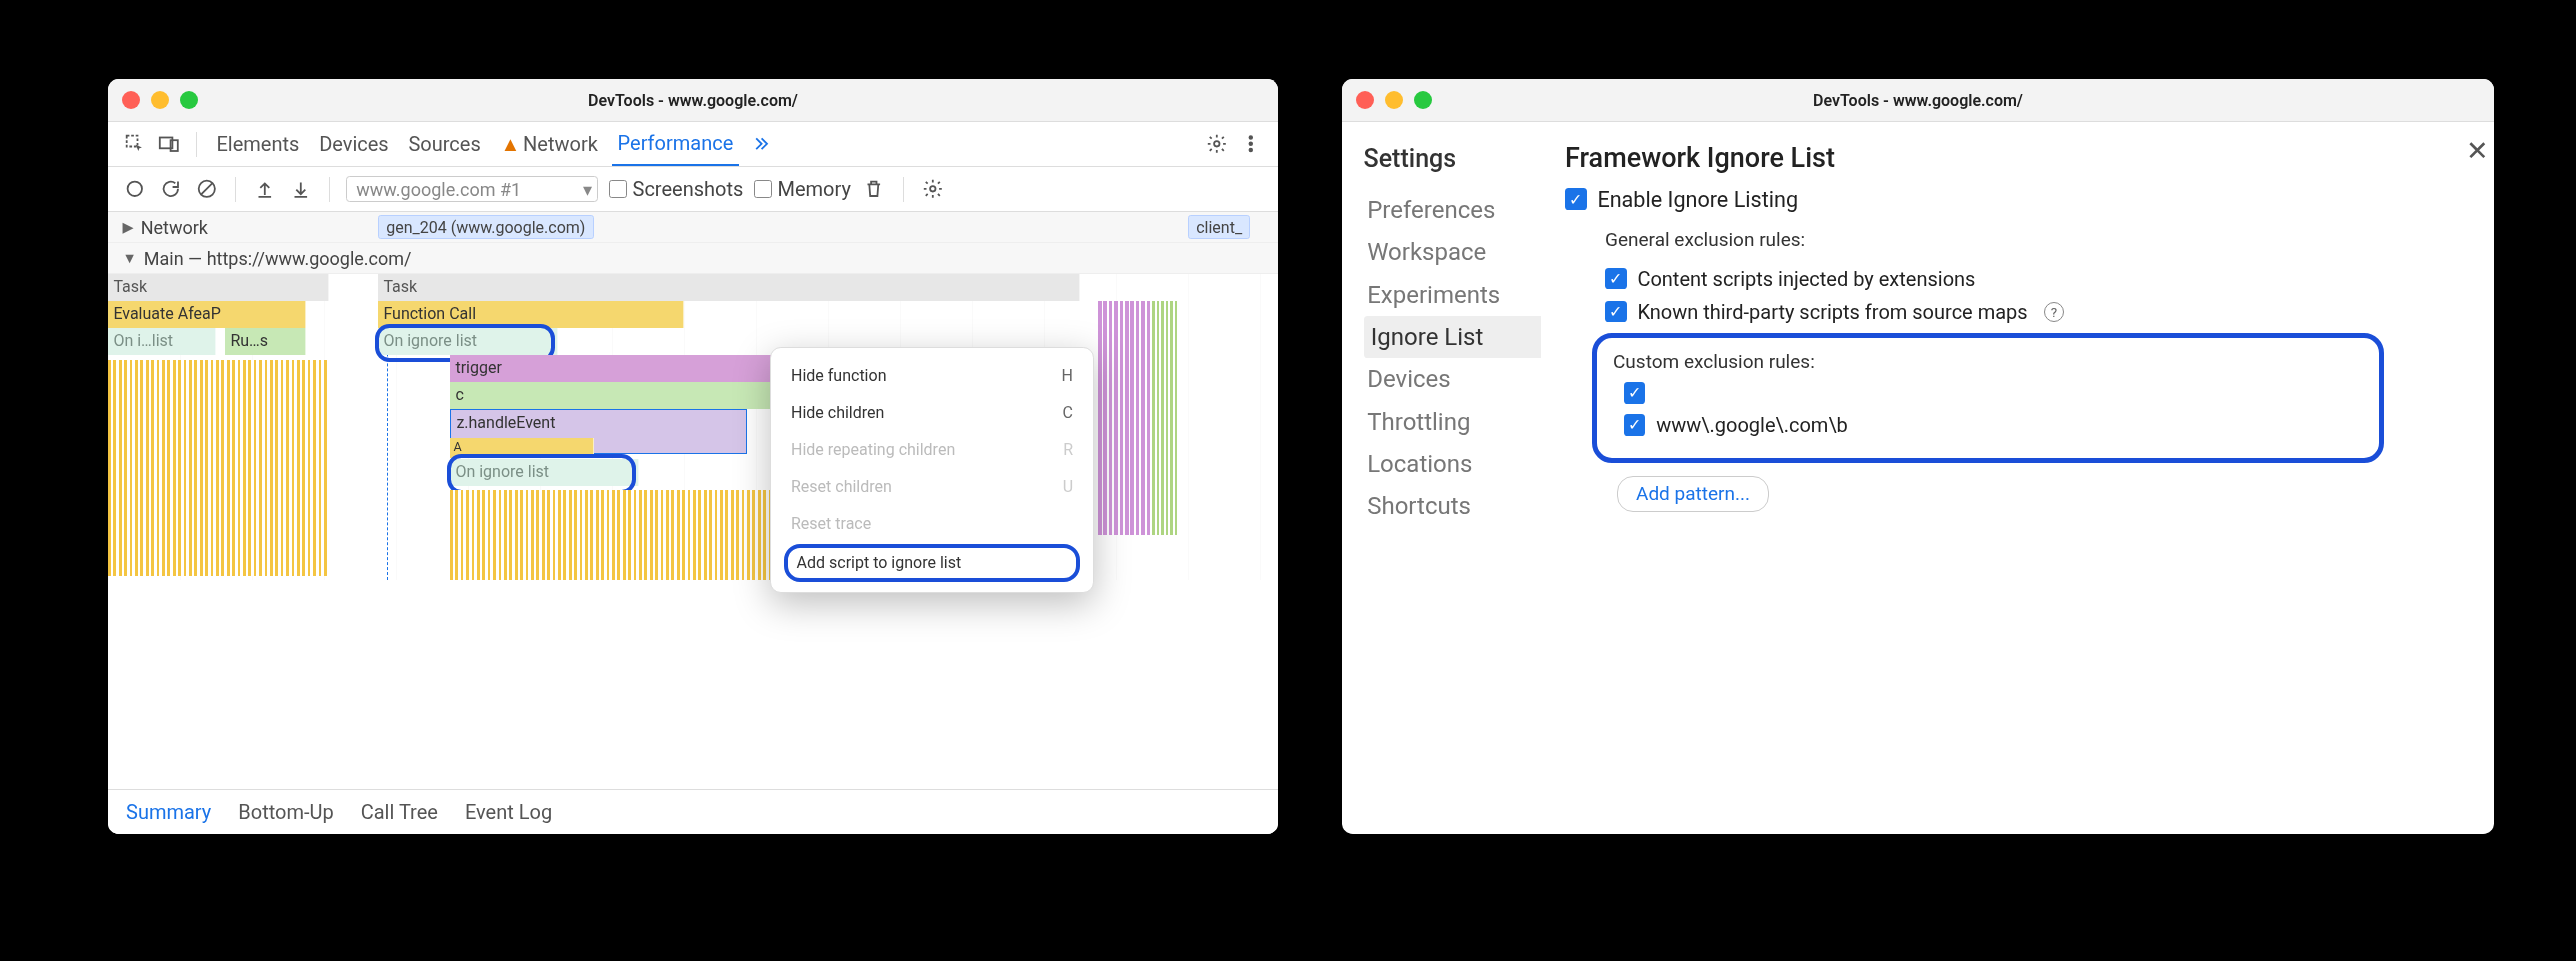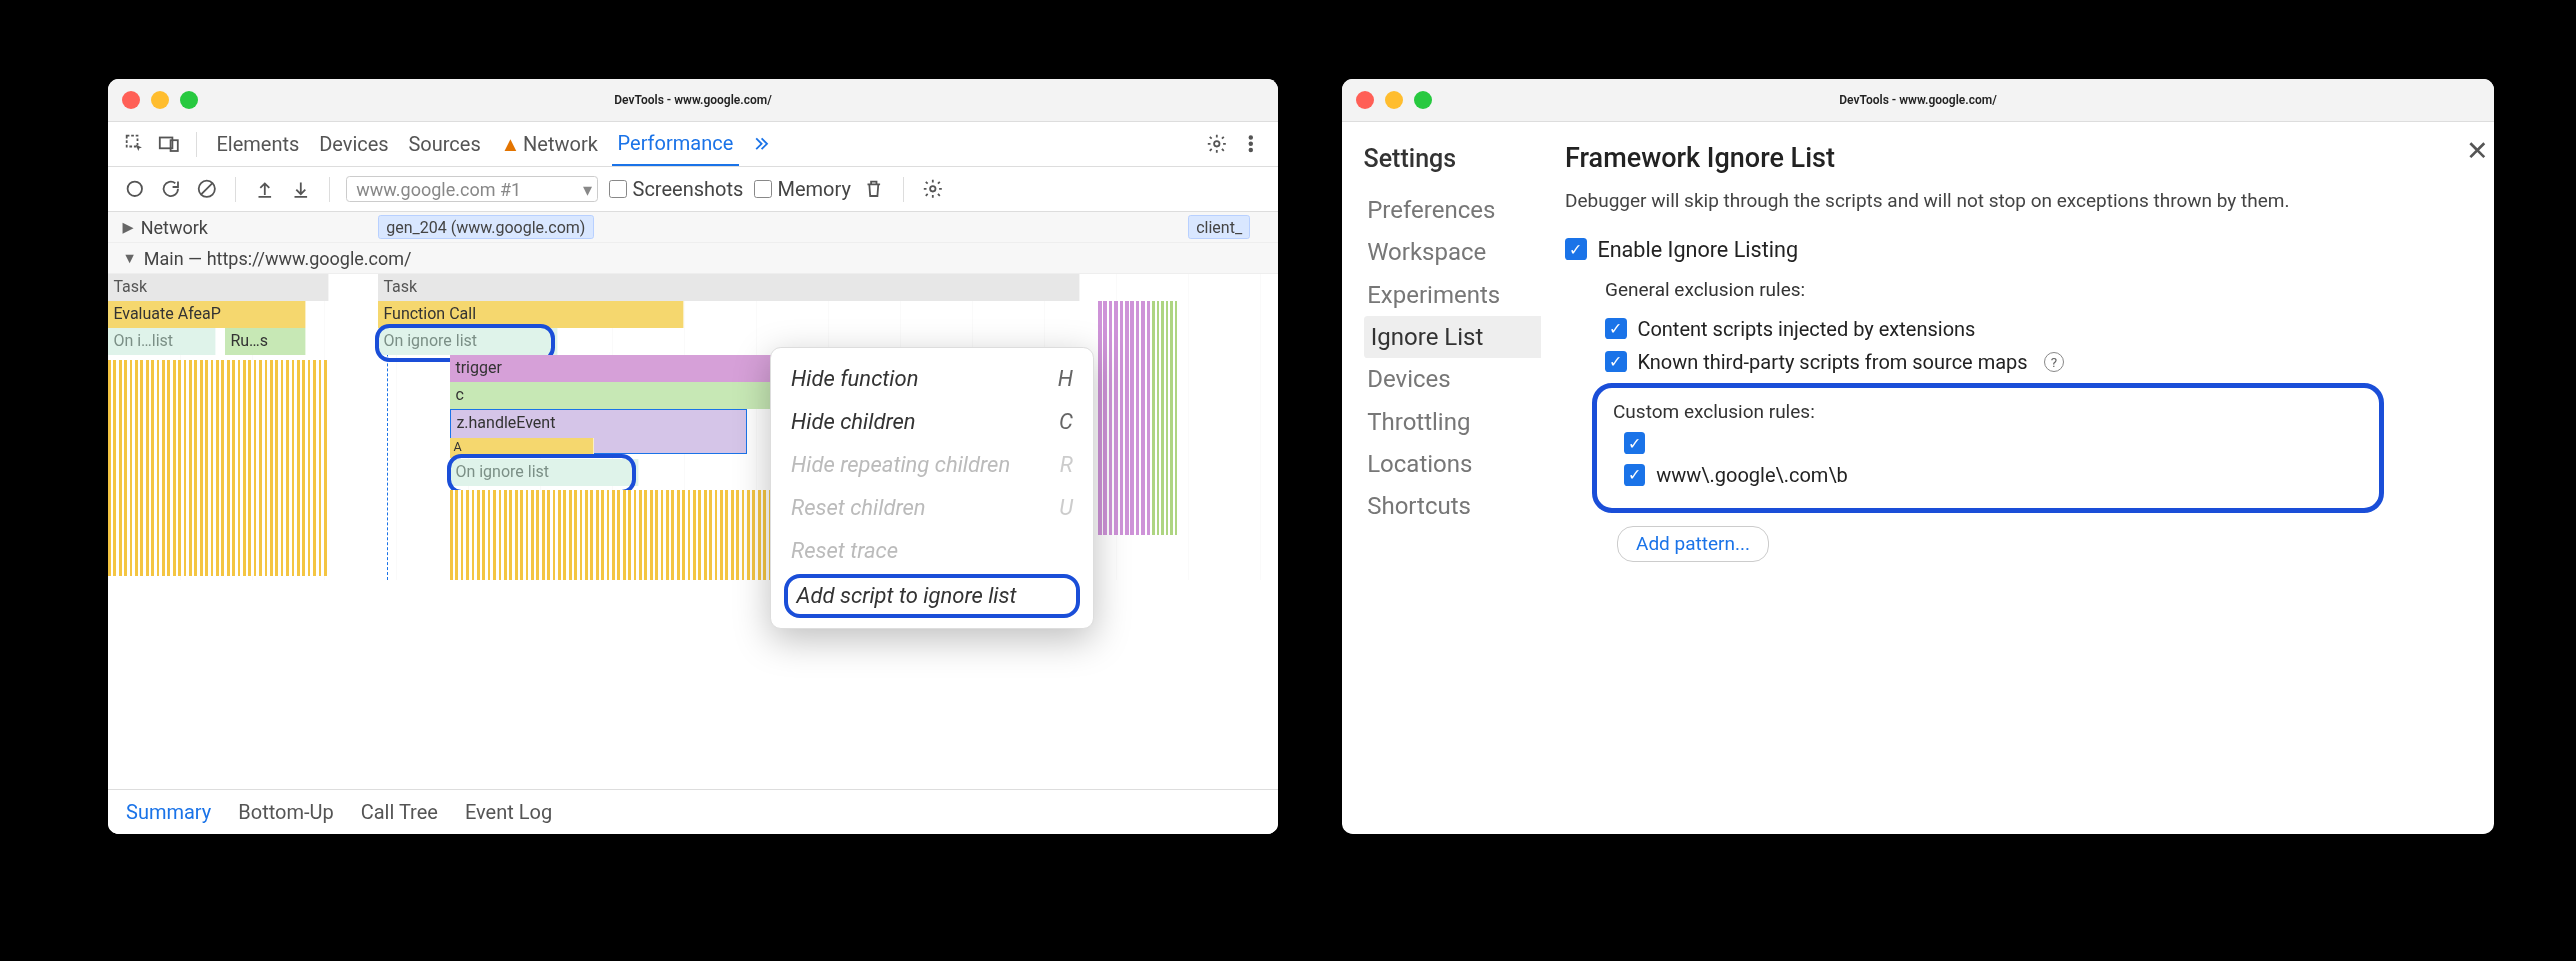--- a/index.html
+++ b/index.html
@@ -34,21 +34,21 @@
   }
   .lights { display: flex; gap: 10.8px; }
   .light { width: 18px; height: 18px; border-radius: 50%; }
   .light.red { background: #ff5f56; }
   .light.yellow { background: #ffbd2e; }
   .light.green { background: #27c93f; }
   .titlebar-title {
     position: absolute;
     left: 0; right: 0;
     text-align: center;
-    font-size: 12px;
+    font-size: 16px;
     font-weight: 600;
     color: #222;
     pointer-events: none;
   }
 
   
   .toolbar1 {
     display: flex;
     align-items: center;
     height: 45px;
@@ -164,23 +164,22 @@
   }
 
   .context-menu {
     position:absolute;
     background:#fff;
     border: 0.9px solid #ddd;
     border-radius: 10.8px;
     box-shadow: 0 10.8px 36px rgba(0,0,0,.25);
     padding: 9px 0;
     min-width: 324px;
-    font-size: 22px;
+    font-size: 16px;
     z-index: 50;
-    font-style: italic;
   }
   .cm-item {
     display:flex; justify-content:space-between;
     padding: 9px 20px; color:#333;
   }
   .cm-item.disabled { color:#bbb; }
   .cm-key { color:#666; }
   .cm-item.disabled .cm-key { color:#ccc; }
   .hl-box-menuitem {
     border: 4.5px solid #1a4ed8; border-radius: 16px;
@@ -443,21 +442,20 @@
       <div class="s-item sel">Ignore List</div>
       <div class="s-item">Devices</div>
       <div class="s-item">Throttling</div>
       <div class="s-item">Locations</div>
       <div class="s-item">Shortcuts</div>
     </div>
 
     <div class="settings-main">
       <span class="close-x">✕</span>
       <h2>Framework Ignore List</h2>
-      <p class="desc">Debugger will skip through the scripts and will not stop on exceptions thrown by them.</p>
 
       <div class="chk2 main">
         <span class="box">✓</span>
         <span>Enable Ignore Listing</span>
       </div>
 
       <div class="sub-title">General exclusion rules:</div>
       <div class="subsection">
         <div class="chk2">
           <span class="box">✓</span>

